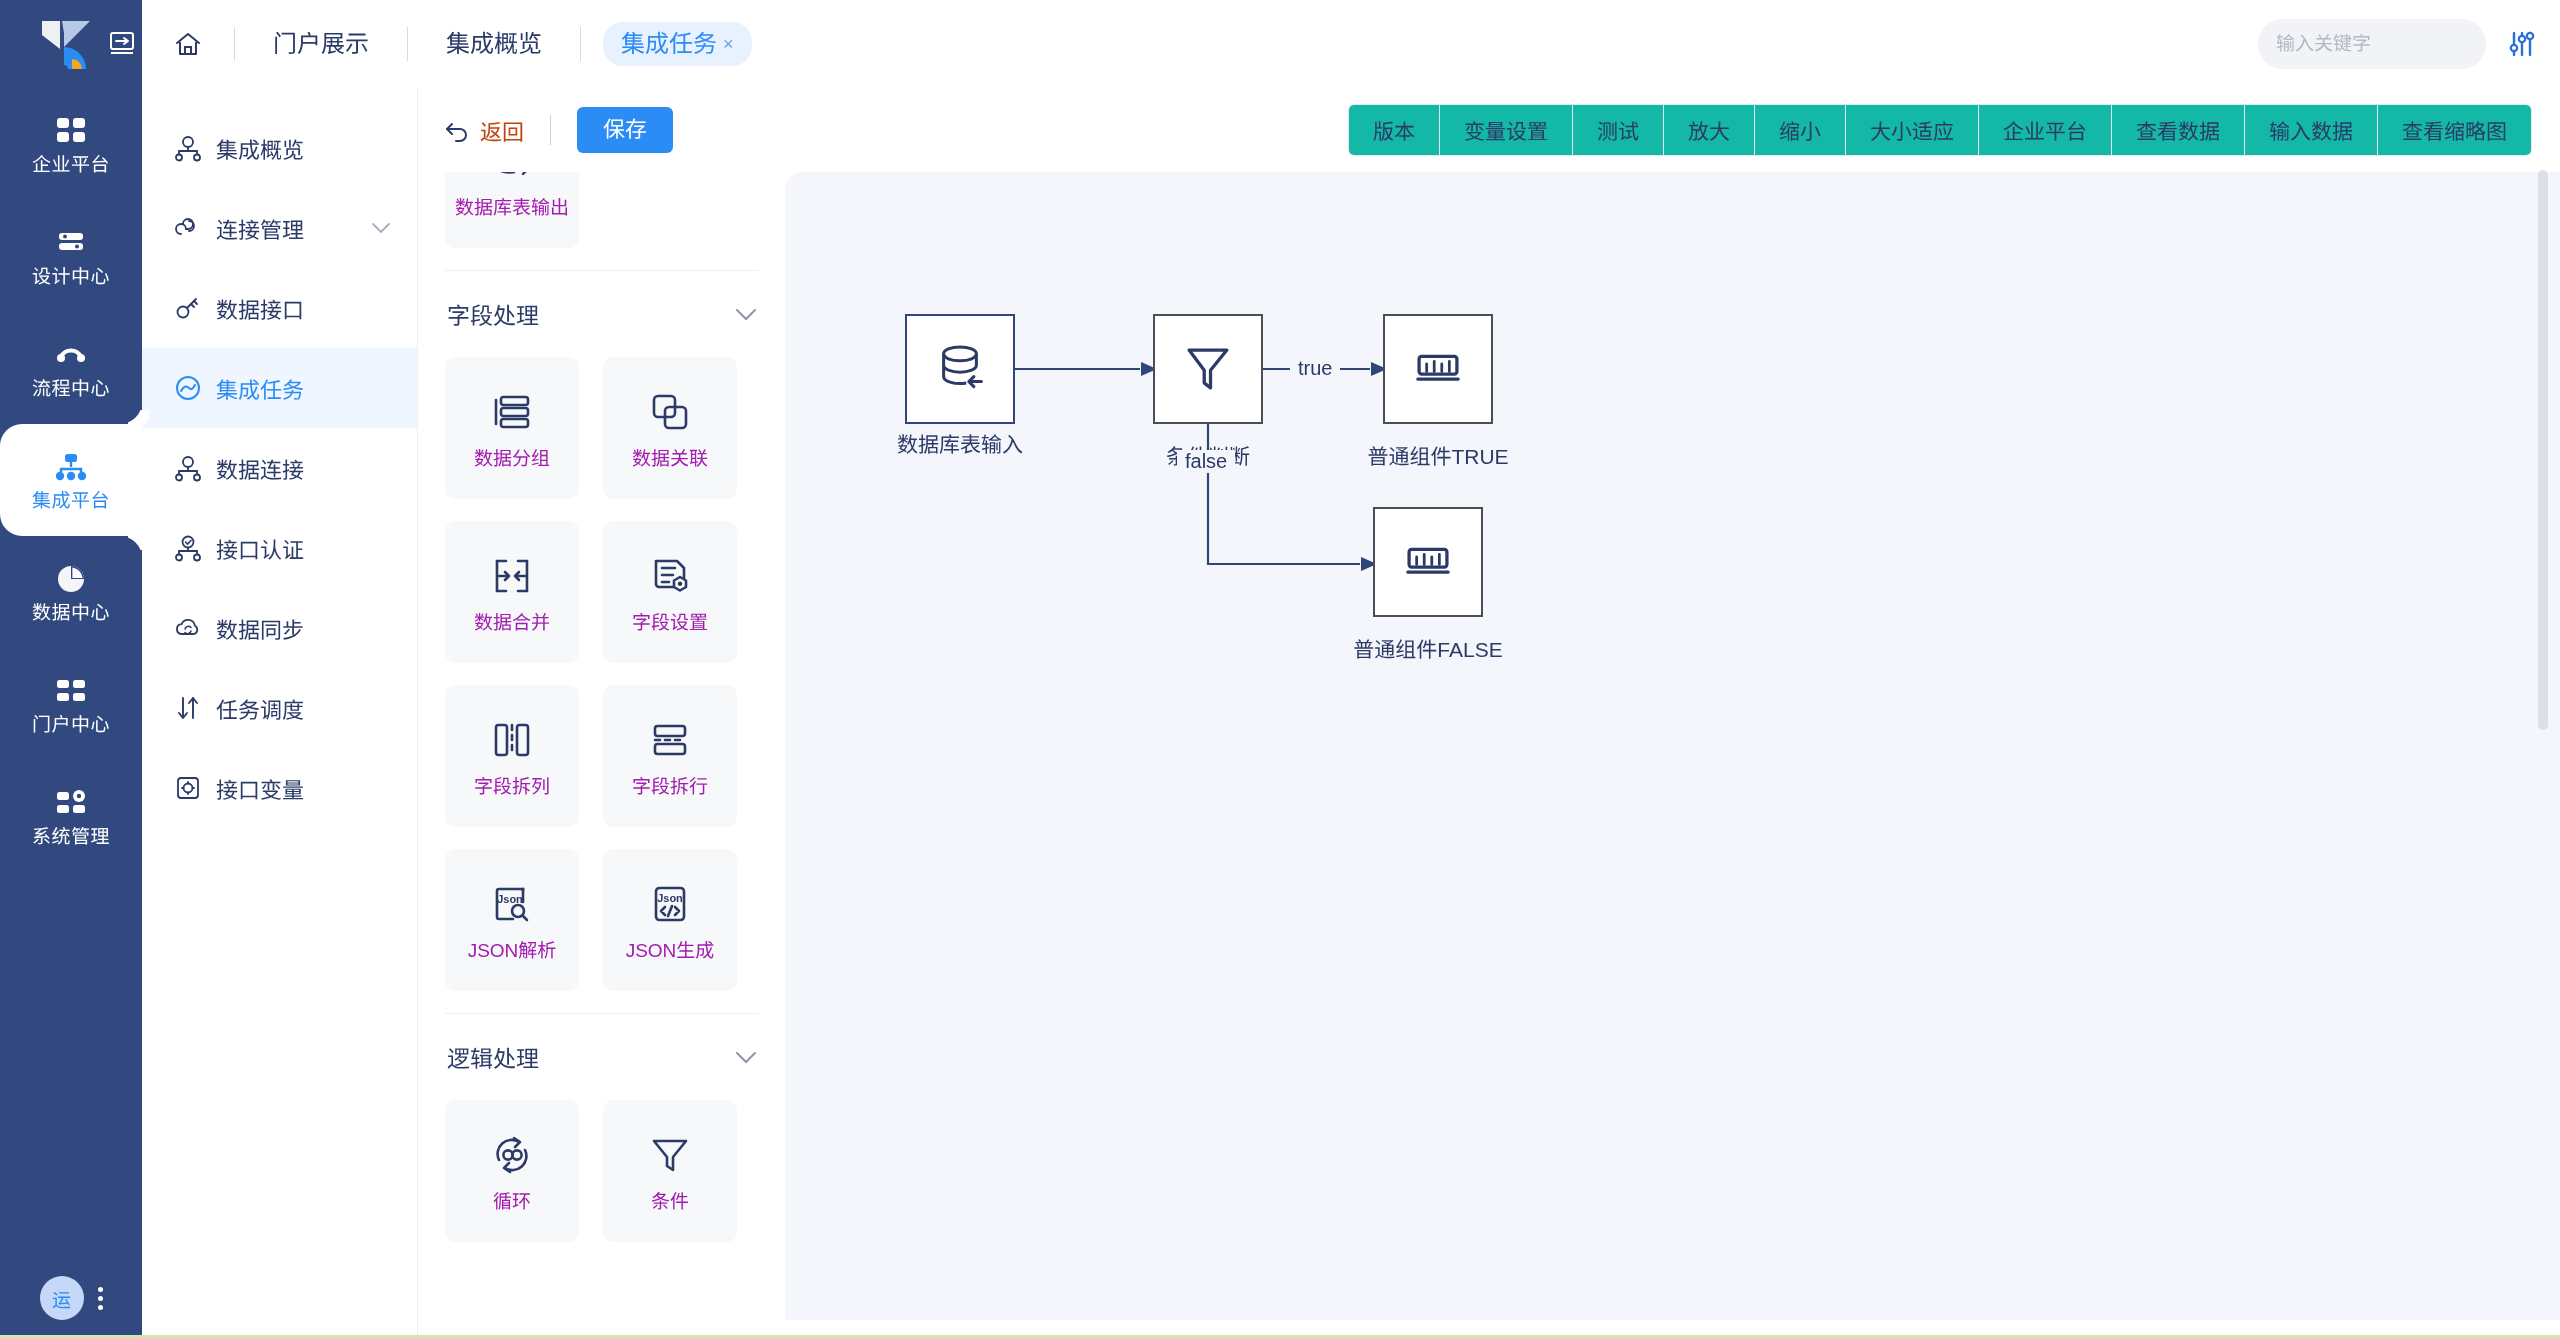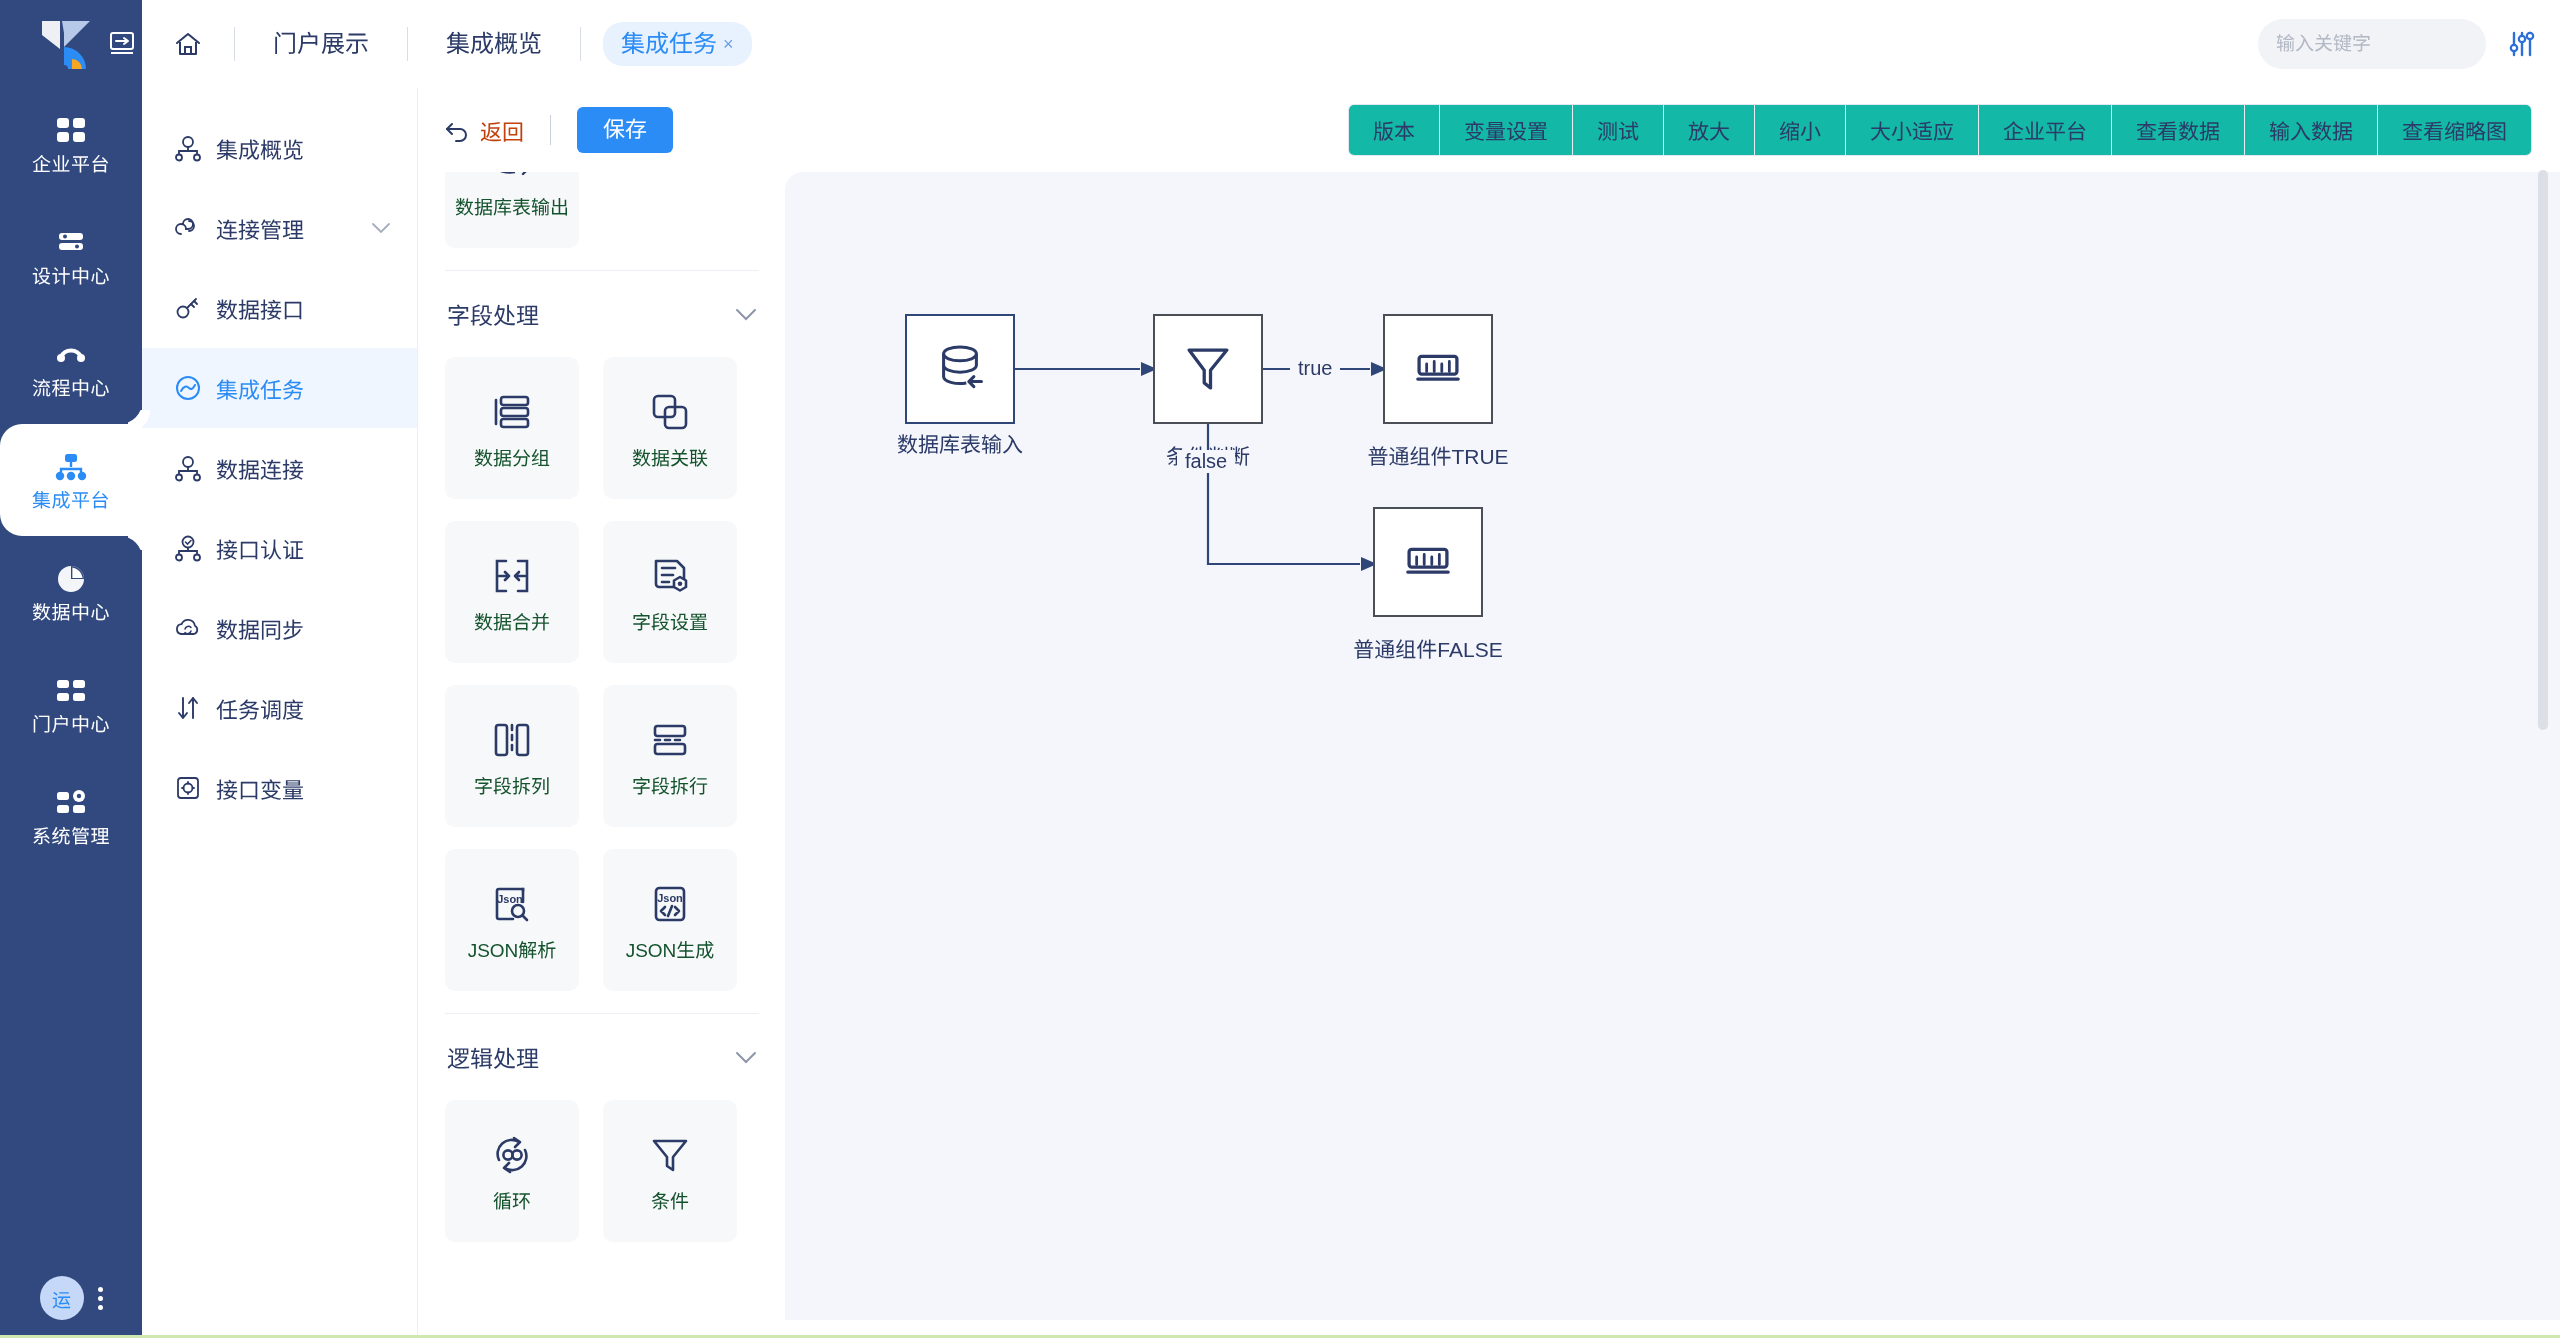--- a/index.html
+++ b/index.html
@@ -158,21 +158,21 @@
     position:absolute; inset: 0 0 0 0;
     padding: 0 26px 0 26px;
   }
   .pal-grid { display:grid; grid-template-columns: repeat(2, 134px); gap: 22px 24px; padding-top: 6px;}
   .pal-card {
     width:134px; height: 142px; background:#f7f8fa; border-radius:10px;
     display:flex; flex-direction:column; align-items:center; justify-content:center;
     gap: 14px; cursor:grab;
   }
   .pal-card .pal-ico { width: 46px; height: 46px; display:block; }
-  .pal-card .pal-label { font-size: 19px; color:#14532d; line-height:1; white-space:nowrap; }
+  .pal-card .pal-label { font-size: 19px; color:#a21caf; line-height:1; white-space:nowrap; }
   .pal-first { margin-top: -72px; }
   .pal-sep { height:1px; background:#eceff4; margin: 22px 0 0 0; }
   .pal-group-head {
     display:flex; align-items:center; justify-content:space-between;
     padding: 26px 2px 20px 2px; cursor:pointer;
   }
   .pal-group-head .pg-title { font-size: 23px; color:#2b3a67; }
   #pal-scrollbar {
     position:absolute; right: 12px; top: 170px;
     width: 10px; height: 560px; border-radius:5px; background:#dcdfe6;

